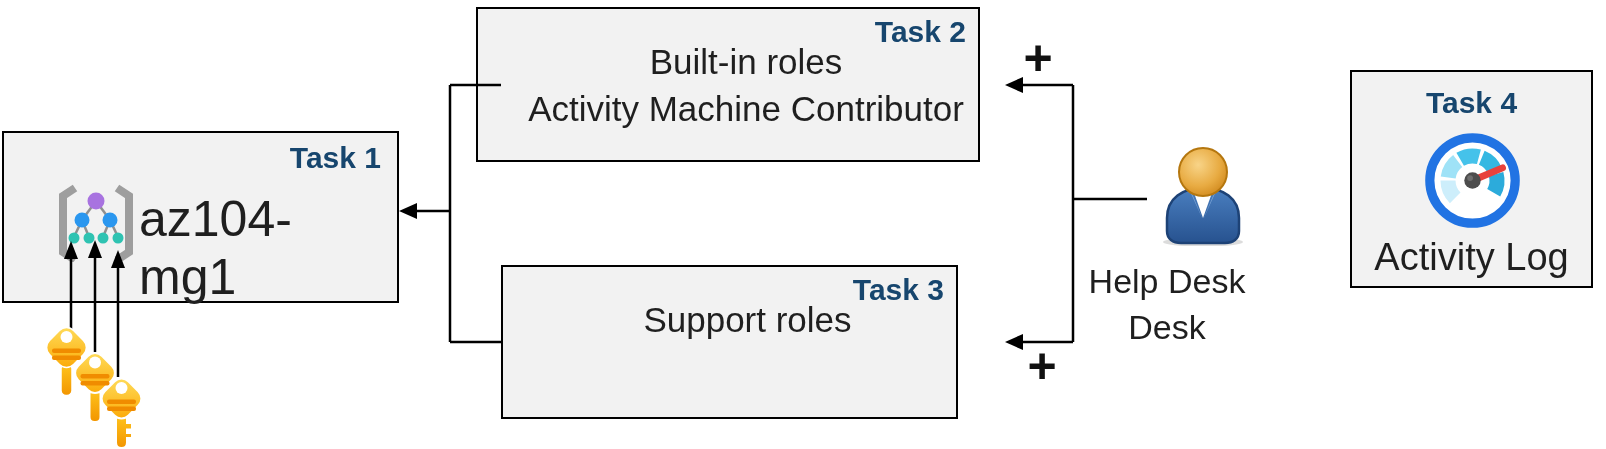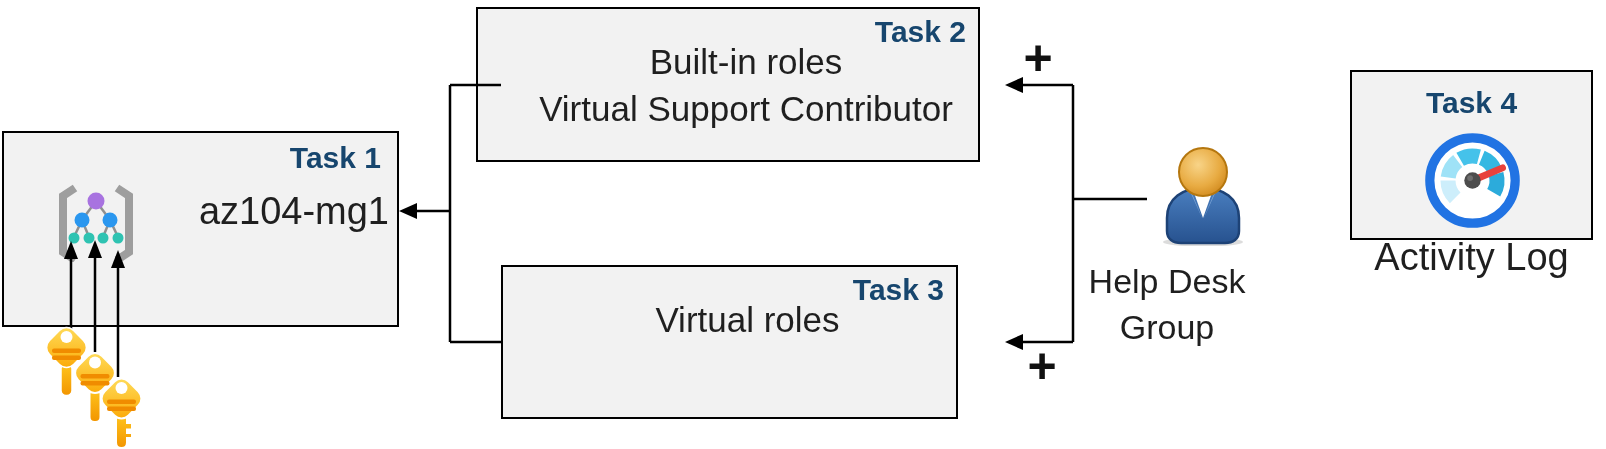--- a/index.html
+++ b/index.html
@@ -12,39 +12,39 @@
     border:2px solid var(--box-border,#000);box-sizing:border-box;z-index:1;
   }
   .task-label{
     position:absolute;font-weight:bold;font-size:30px;
     color:var(--task-label,#17466e);letter-spacing:0;
   }
   .box-body{
     position:absolute;left:0;right:0;text-align:center;
     font-size:35px;line-height:47px;color:var(--text,#1f1f1f);padding-left:36px;
   }
-  .big-name{position:absolute;text-align:right;font-size:38px;}
+  .big-name{position:absolute;text-align:left;font-size:50px;}
   .plus{
     position:absolute;font-size:50px;font-weight:bold;color:#111;
     transform:translate(-50%,-50%);z-index:4;line-height:1;
   }
   .caption{
     position:absolute;text-align:center;font-size:34px;line-height:46px;z-index:3;
   }
   #connector-svg{position:absolute;left:0;top:0;z-index:2;pointer-events:none;}
   .icon-abs{position:absolute;z-index:3;}
   #mg-icon{position:absolute;z-index:1;}
   #task4-caption{font-size:38px;}
 </style>
 </head>
 <body>
 
 <div id="canvas">
 
-  <div class="task-box" style="left:2px;top:131px;width:397px;height:196px;">
+  <div class="task-box" style="left:2px;top:131px;width:397px;height:172px;">
     <div class="task-label" style="top:8px;right:16px;">Task 1</div>
     <div class="big-name" style="left:135px;width:250px;top:57px;">az104-mg1</div>
 
     <svg id="mg-icon" class="icon-abs" style="left:53px;top:51px;" width="78" height="78" viewBox="0 0 78 78">
       <polyline points="18,4 6,12 6,68 18,76" fill="none" style="stroke:var(--mg-bracket,#9e9e9e)" stroke-width="8"></polyline>
       <polyline points="60,4 72,12 72,68 60,76" fill="none" style="stroke:var(--mg-bracket,#9e9e9e)" stroke-width="8"></polyline>
       <g stroke="#909090" stroke-width="2.5">
         <line x1="39" y1="17" x2="25" y2="36"></line>
           <line x1="39" y1="17" x2="53" y2="36"></line>
         <line x1="25" y1="36" x2="17" y2="53"></line>
@@ -59,32 +59,32 @@
       <circle cx="32" cy="54" r="5.5" style="fill:var(--mg-teal,#2fc3b2)"></circle>
       <circle cx="46" cy="54" r="5.5" style="fill:var(--mg-teal,#2fc3b2)"></circle>
       <circle cx="61" cy="54" r="5.5" style="fill:var(--mg-teal,#2fc3b2)"></circle>
     </svg>
   </div>
 
   <div class="task-box" style="left:476px;top:7px;width:504px;height:155px;">
     <div class="task-label" style="top:6px;right:12px;">Task 2</div>
     <div class="box-body" style="top:29px;">
       <div>Built-in roles</div>
-      <div>Virtual Support Contributor</div>
+      <div>Activity Machine Contributor</div>
     </div>
   </div>
 
   <div class="task-box" style="left:501px;top:265px;width:457px;height:154px;">
     <div class="task-label" style="top:6px;right:12px;">Task 3</div>
     <div class="box-body" style="top:29px;">
-      <div>Virtual roles</div>
+      <div>Support roles</div>
     </div>
   </div>
 
-  <div class="task-box" style="left:1350px;top:70px;width:243px;height:170px;">
+  <div class="task-box" style="left:1350px;top:70px;width:243px;height:218px;">
     <div class="task-label" style="top:14px;left:0;right:0;text-align:center;position:absolute;">Task 4</div>
     <div id="task4-caption" class="caption" style="left:0;right:0;top:162px;">Activity Log</div>
 
     <svg class="icon-abs" style="left:72px;top:60px;" width="97" height="97" viewBox="0 0 100 100">
       <circle cx="50" cy="50" r="44" fill="#ffffff" style="stroke:var(--gauge-ring,#2173e3)" stroke-width="9.5"></circle>
       <path d="M26.67,73.33 A33,33 0 0 1 17,50 L32.5,50 A17.5,17.5 0 0 0 37.63,62.37 Z" fill="#cdeefb"></path>
       <path d="M17.25,45.98 A33,33 0 0 1 30.04,23.72 L39.41,36.06 A17.5,17.5 0 0 0 32.63,47.87 Z" fill="#9fe2f7"></path>
       <path d="M33.4,21.5 A33,33 0 0 1 58.65,18.16 L54.59,33.11 A17.5,17.5 0 0 0 41.2,34.88 Z" fill="#45c2ea"></path>
       <path d="M62.47,19.45 A33,33 0 0 1 80.51,37.42 L66.18,43.33 A17.5,17.5 0 0 0 56.61,33.8 Z" fill="#34b8e2"></path>
       <path d="M81.82,41.24 A33,33 0 0 1 78.58,66.5 L65.16,58.75 A17.5,17.5 0 0 0 66.87,45.35 Z" fill="#2cabdb"></path>
@@ -108,21 +108,21 @@
     </defs>
     <ellipse cx="50" cy="96" rx="40" ry="4.5" fill="#9a9a9a" opacity="0.35"></ellipse>
     <path d="M50,42 C30,42 14,52 14,72 L14,85 C14,93 20,97 28,97 L72,97 C80,97 86,93 86,85 L86,72 C86,52 70,42 50,42 Z" fill="url(#bodyGrad)" stroke="#1d4276" stroke-width="2.5"></path>
     <path d="M36,43 L50,74 L40,50 Z" fill="#7fa8d8"></path>
     <path d="M64,43 L50,74 L60,50 Z" fill="#7fa8d8"></path>
     <path d="M40,44 L50,72 L60,44 Z" fill="#ffffff"></path>
     <circle cx="50" cy="26" r="24" fill="url(#headGrad)" stroke="#b5770f" stroke-width="2"></circle>
   </svg>
   <div class="caption" style="left:1067px;top:258px;width:200px;">
     <div>Help Desk</div>
-    <div>Group</div>
+    <div>Desk</div>
   </div>
 
   <div class="plus" style="left:1038px;top:58px;">+</div>
   <div class="plus" style="left:1042px;top:366px;">+</div>
 
   <svg id="connector-svg" width="1606" height="449" viewBox="0 0 1606 449">
     <g style="stroke:var(--connector,#000)" stroke-width="2.5" fill="none">
       <path d="M450,85 H501 M450,85 V342 M450,342 H501 M450,211 H415"></path>
     </g>
     <polygon points="399,211 417,203 417,219" fill="#000"></polygon>

